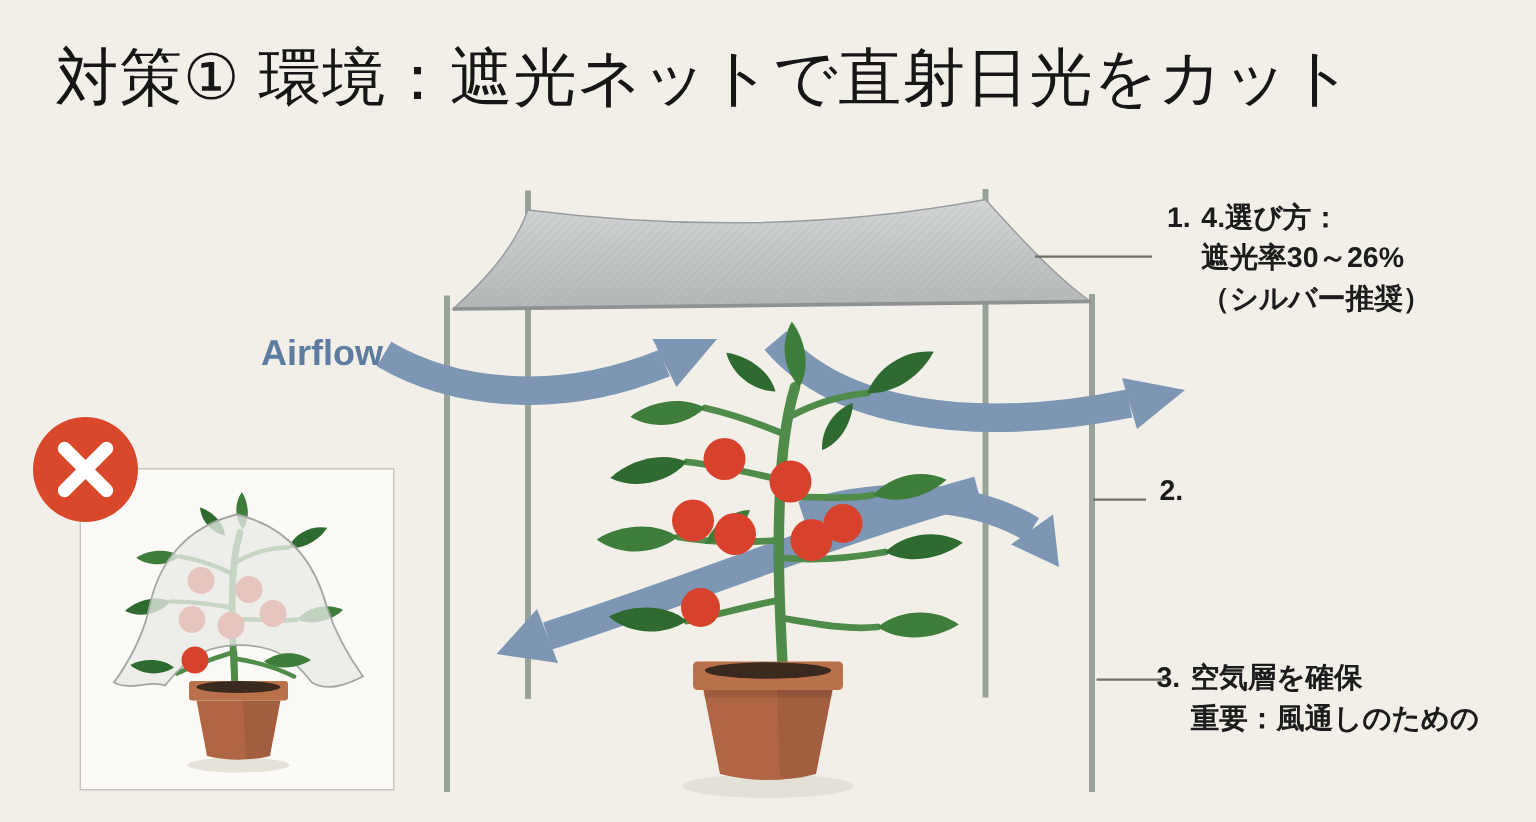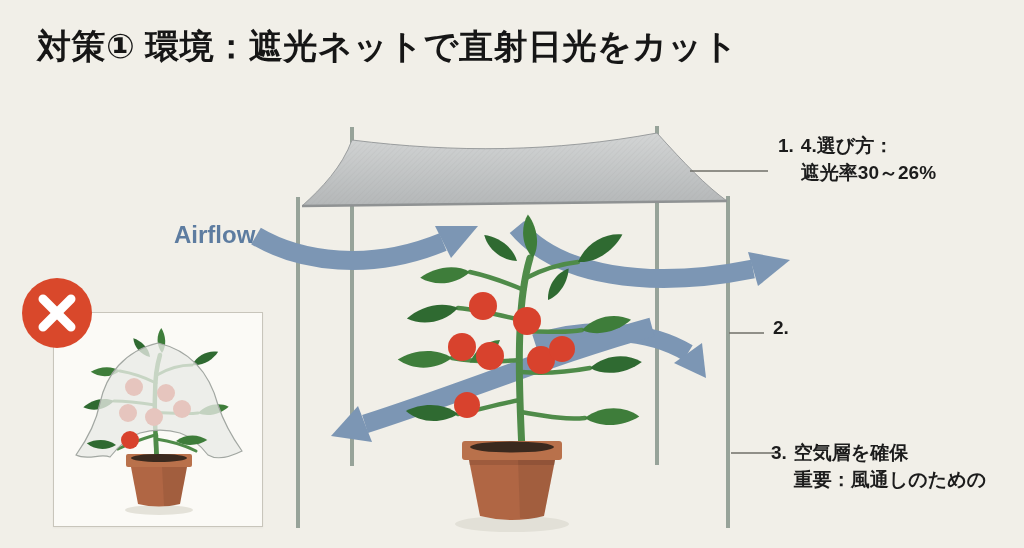--- a/index.html
+++ b/index.html
@@ -4,21 +4,21 @@
 <style>
   html,body{margin:0;padding:0;}
   body{
     width:1024px;height:548px;position:relative;overflow:hidden;
     background:#f1efe8;
     font-family:"Liberation Sans","DejaVu Sans",sans-serif;
   }
   .stage{position:absolute;inset:0;width:1024px;height:548px;}
   .page-title{
     position:absolute;left:37px;top:24px;width:950px;
-    font-size:34px;font-weight:700;color:#161616;letter-spacing:.5px;
+    font-size:42px;font-weight:400;color:#161616;letter-spacing:.5px;
     white-space:nowrap;
   }
   .diagram-svg{position:absolute;left:0;top:0;width:1024px;height:548px;}
   .airflow-word{
     font-size:24px;font-weight:bold;fill:#5d7ca0;
     font-family:"Liberation Sans","DejaVu Sans",sans-serif;
   }
   
   .ann{
     position:absolute;display:flex;gap:7px;
@@ -197,20 +197,21 @@
       <line x1="22" y1="22" x2="50" y2="50" stroke="#ffffff" stroke-width="9" stroke-linecap="round"></line>
       <line x1="50" y1="22" x2="22" y2="50" stroke="#ffffff" stroke-width="9" stroke-linecap="round"></line>
     </svg>
   </div>
 
   <div class="ann" style="left:778px;top:133px;">
     <div class="num">1.</div>
     <div class="lines">
       <div>4.選び方：</div>
       <div>遮光率30～26%</div>
+      <div>（シルバー推奨）</div>
     </div>
   </div>
 
   <div class="ann" style="left:773px;top:315px;">
     <div class="num">2.</div>
     <div class="lines">
     </div>
   </div>
 
   <div class="ann" style="left:771px;top:440px;">

